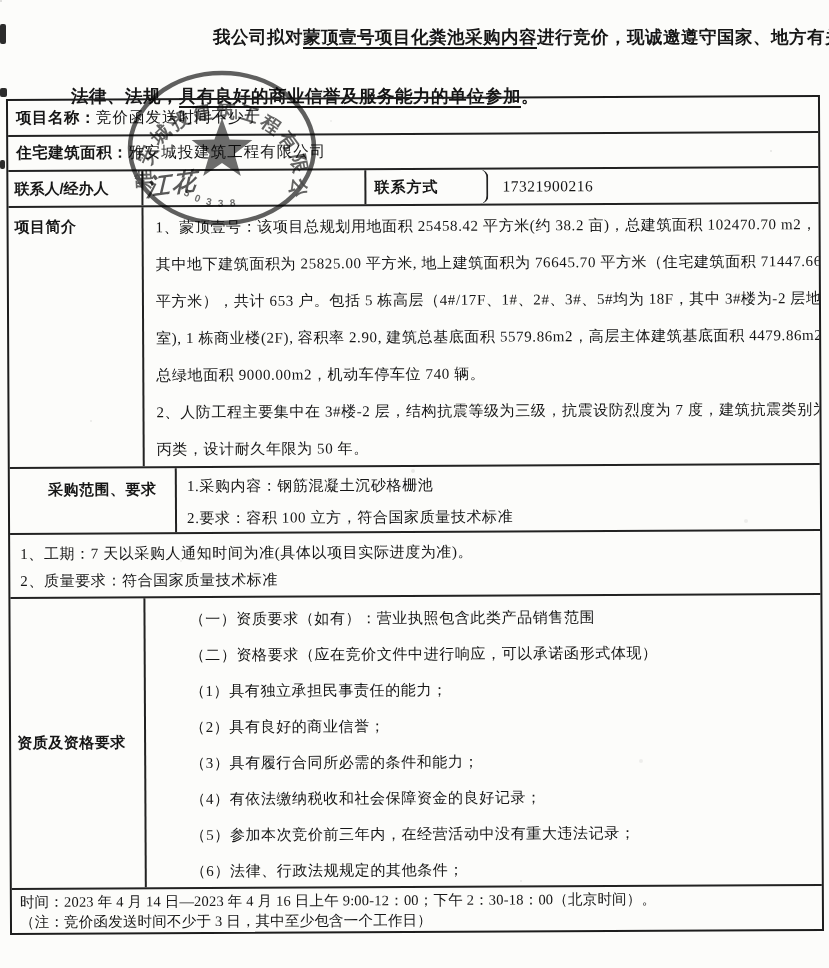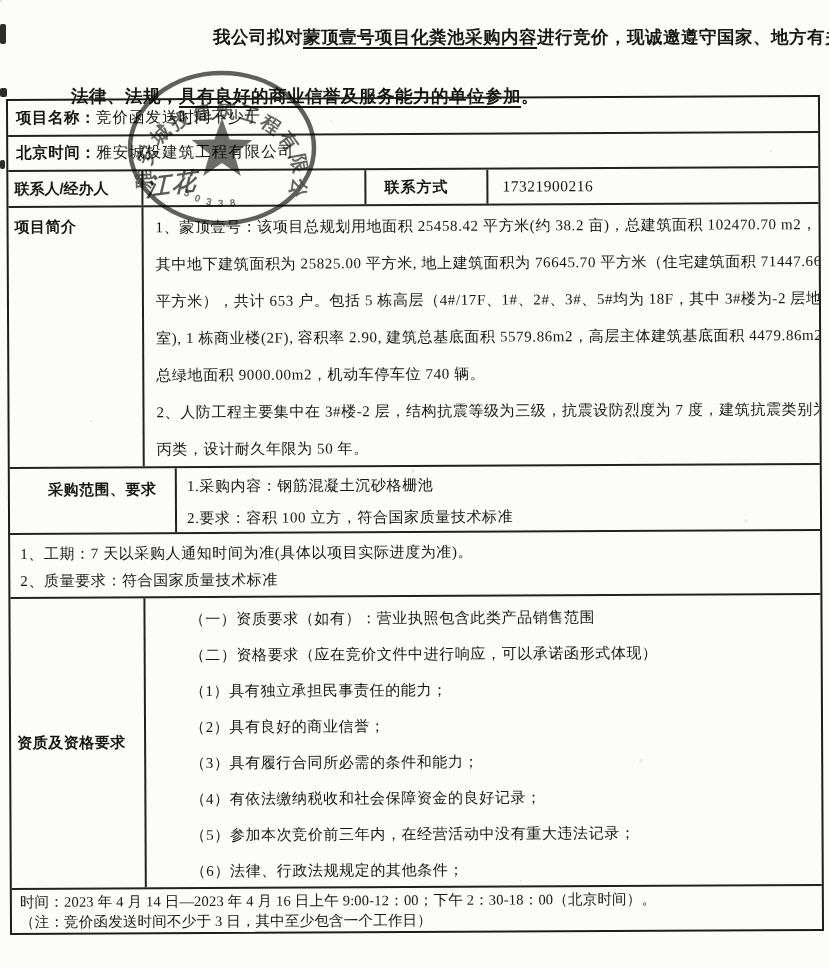--- a/index.html
+++ b/index.html
@@ -48,21 +48,21 @@
     padding-left:6px;letter-spacing:.5px;}
   .content-cell{flex:1 1 auto;font-size:15px;letter-spacing:.6px;overflow:hidden;}
   .vcenter{display:flex;align-items:center;}
   .fullrow{flex:1 1 auto;display:flex;align-items:center;padding-left:8px;font-size:15.5px;white-space:nowrap;}
   .fullrow .lab{font-family:"Liberation Sans","DejaVu Sans",sans-serif;font-weight:bold;letter-spacing:.5px;text-align:center;}
   .fullrow .val{letter-spacing:1px;}
   
   .c-empty{width:223px;flex:0 0 223px;border-right:2px solid #222;}
   .c-contactlab{width:122px;flex:0 0 122px;border-right:2px solid #222;
     font-family:"Liberation Sans","DejaVu Sans",sans-serif;font-weight:bold;font-size:15px;
-    display:flex;align-items:center;padding-left:18px;letter-spacing:1px;}
+    display:flex;align-items:center;padding-left:8px;letter-spacing:1px;border-radius:8px;}
   .c-phone{flex:1 1 auto;display:flex;align-items:center;padding-left:14px;font-size:15.5px;letter-spacing:.5px;}
 
   .tline{white-space:nowrap;}
   .r4 .content-cell{padding:2px 0 0 12px;}
   .r4 .tline{line-height:37px;}
   .r4 .label-cell{padding-top:10px;}
   .r5 .content-cell{padding:2px 0 0 10px;}
   .r5 .tline{line-height:32px;}
   .r5 .label-cell{padding-top:4px;line-height:33px;margin-left:32px;}
   .r6 .content-cell{padding:6px 0 0 10px;}
@@ -100,21 +100,21 @@
 
   <div class="trow r1">
     <div class="cell fullrow">
       <span class="lab">项目名称：</span>
         <span class="val">竞价函发送时间不少于</span>
     </div>
   </div>
 
   <div class="trow r2">
     <div class="cell fullrow">
-      <span class="lab">北京时间：</span>
+      <span class="lab">住宅建筑面积：</span>
         <span class="val">雅安城投建筑工程有限公司</span>
     </div>
   </div>
 
   <div class="trow r3">
     <div class="cell label-cell vcenter" style="letter-spacing:0;text-align:center;">联系人/经办人</div>
     <div class="cell c-empty"></div>
     <div class="cell c-contactlab">联系方式</div>
     <div class="cell c-phone">17321900216</div>
   </div>

